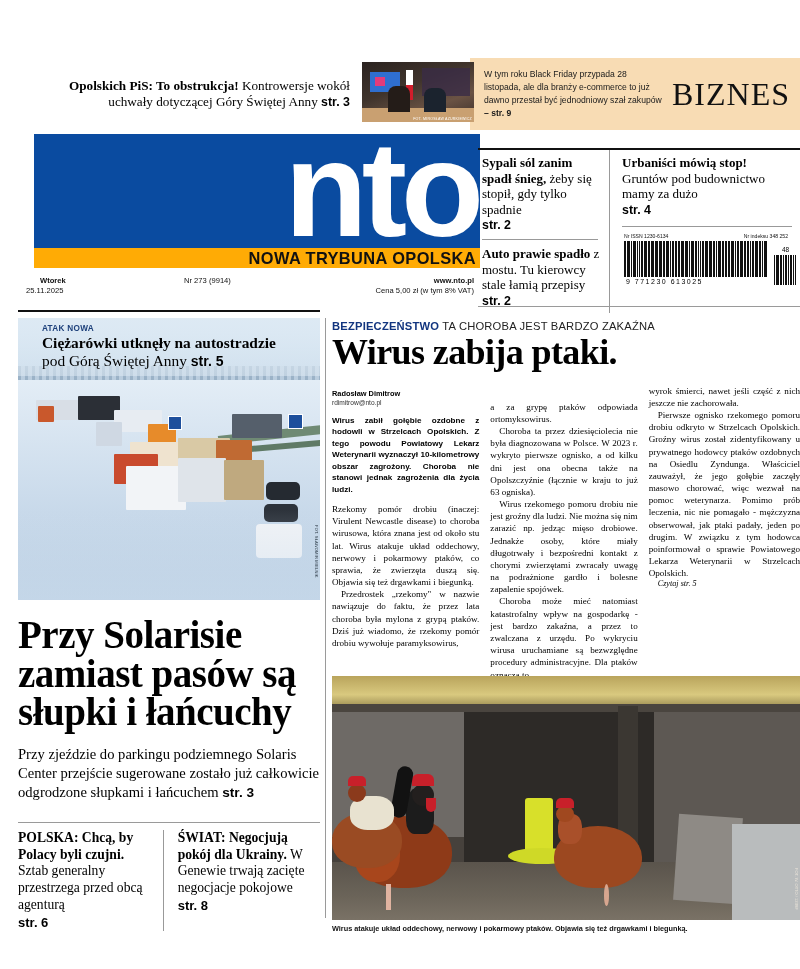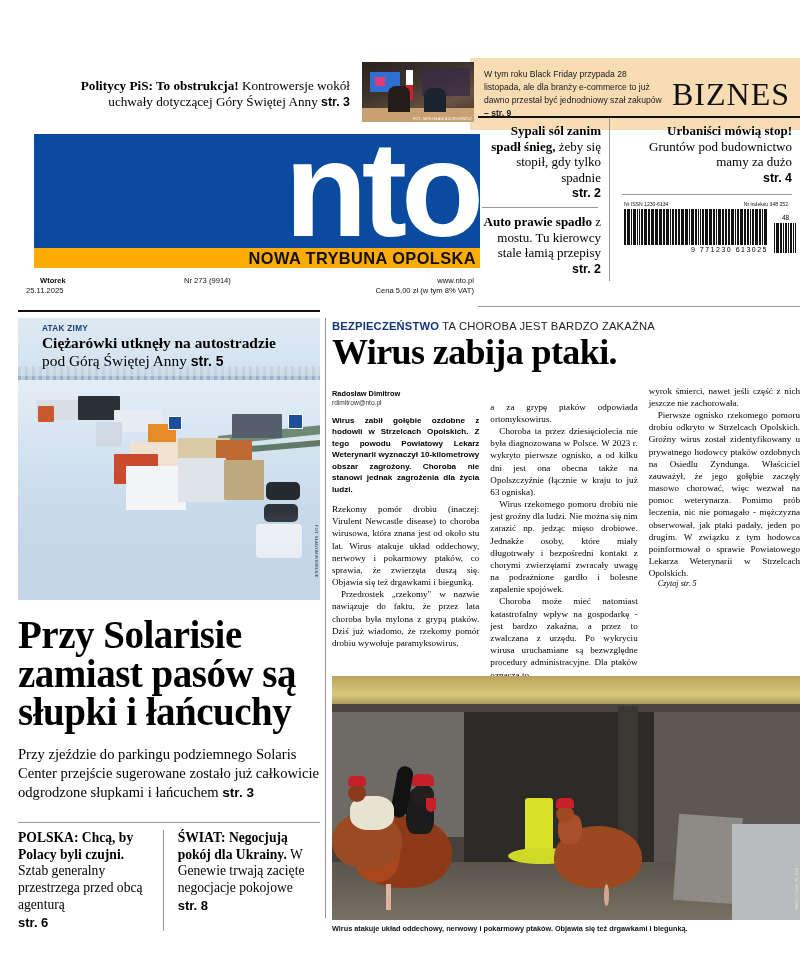--- a/index.html
+++ b/index.html
@@ -40,25 +40,25 @@
   .mh-orange{position:absolute;left:0;top:114px;width:446px;height:20px;background:#ffab05;}
   .mh-sub{position:absolute;right:4px;top:114px;height:20px;line-height:20px;
      font-family:"Liberation Sans",sans-serif;font-weight:bold;font-size:16.4px;
      letter-spacing:.4px;color:#111;}
 
   .infoline{position:absolute;left:26px;top:276px;width:448px;height:26px;
      font-family:"Liberation Sans",sans-serif;font-size:7.6px;color:#111;}
   .infoline .day{position:absolute;left:14px;top:0;font-weight:bold;}
   .infoline .date{position:absolute;left:0;top:10px;}
   .infoline .nr{position:absolute;left:158px;top:0;}
-  .infoline .www{position:absolute;right:0;top:0;font-weight:normal;text-align:right;padding-left:16px;}
+  .infoline .www{position:absolute;right:0;top:0;font-weight:bold;text-align:right;padding-left:16px;}
   .infoline .price{position:absolute;right:0;top:10px;text-align:right;}
 
   
-  .rtez{position:absolute;left:478px;top:116px;width:322px;text-align:right;}
+  .rtez{position:absolute;left:478px;top:148px;width:322px;}
   .rtez .hr{height:2px;background:#111;width:100%;}
   .rtez .cols{display:flex;}
   .rtez .c{padding:5px 8px 4px 4px;}
   .rtez .c.a{width:120px;border-right:1px solid #999;}
   .rtez .c.b{width:170px;padding-left:12px;}
   .tez{font-size:13px;line-height:1.2;}
   .tez b{font-weight:bold;}
   .tez .pg{display:block;font-family:"Liberation Sans",sans-serif;font-weight:bold;font-size:12.4px;margin-top:1px;}
   .rtez .sep{height:1px;background:#999;margin:3px 4px 0 4px;width:116px;}
 
@@ -157,21 +157,21 @@
   .vrule{position:absolute;width:1px;background:#9a9a9a;}
 </style>
 </head>
 <body>
 
 <div class="page">
 
   <div class="topstrip">
     <div class="left">
       <div class="topteaser">
-        <b>Politycy PiS: To obstrukcja!</b><span> Kontrowersje wokół uchwały dotyczącej Góry Świętej Anny </span><span class="pg">str. 3</span>
+        <b>Opolskich PiS: To obstrukcja!</b><span> Kontrowersje wokół uchwały dotyczącej Góry Świętej Anny </span><span class="pg">str. 3</span>
       </div>
     </div>
     <div class="bizbox">
       <div class="bztxt">
         <span>W tym roku Black Friday przypada 28 listopada, ale dla branży e-commerce to już dawno przestał być jednodniowy szał zakupów</span>
         <span class="pg">– str. 9</span>
       </div>
       <div class="bzlogo">BIZNES</div>
     </div>
   </div>
@@ -329,21 +329,21 @@
       <div class="truck" style="left:248px;top:164px;width:34px;height:18px;background:#252a31;border-radius:5px;"></div>
       <div class="truck" style="left:246px;top:186px;width:34px;height:18px;background:#2d333b;border-radius:5px;"></div>
       <div class="truck" style="left:238px;top:206px;width:46px;height:34px;background:#f1f3f6;border-radius:4px;"></div>
       <div class="sign" style="left:150px;top:98px;width:12px;height:12px;"></div>
       <div class="sign" style="left:270px;top:96px;width:13px;height:13px;"></div>
 
       <div class="wp-grad"></div>
       <div class="wp-cred">FOT. SŁAWOMIR MIELNIK</div>
 
       <div class="wp-overlay"></div>
-      <div class="wp-kicker">ATAK ZIMY</div>
+      <div class="wp-kicker">ATAK NOWA</div>
       <div class="wp-head">
         <b>Ciężarówki utknęły na autostradzie</b><br>
         <span>pod Górą Świętej Anny </span><span class="pg">str. 5</span>
       </div>
     </div>
 
     <div class="solaris">
       <h1>Przy Solarisie zamiast pasów są słupki i łańcuchy</h1>
       <div class="lead">
         <span>Przy zjeździe do parkingu podziemnego Solaris Center przejście sugerowane zostało już całkowicie odgrodzone słupkami i łańcuchem </span><span class="pg">str. 3</span>

